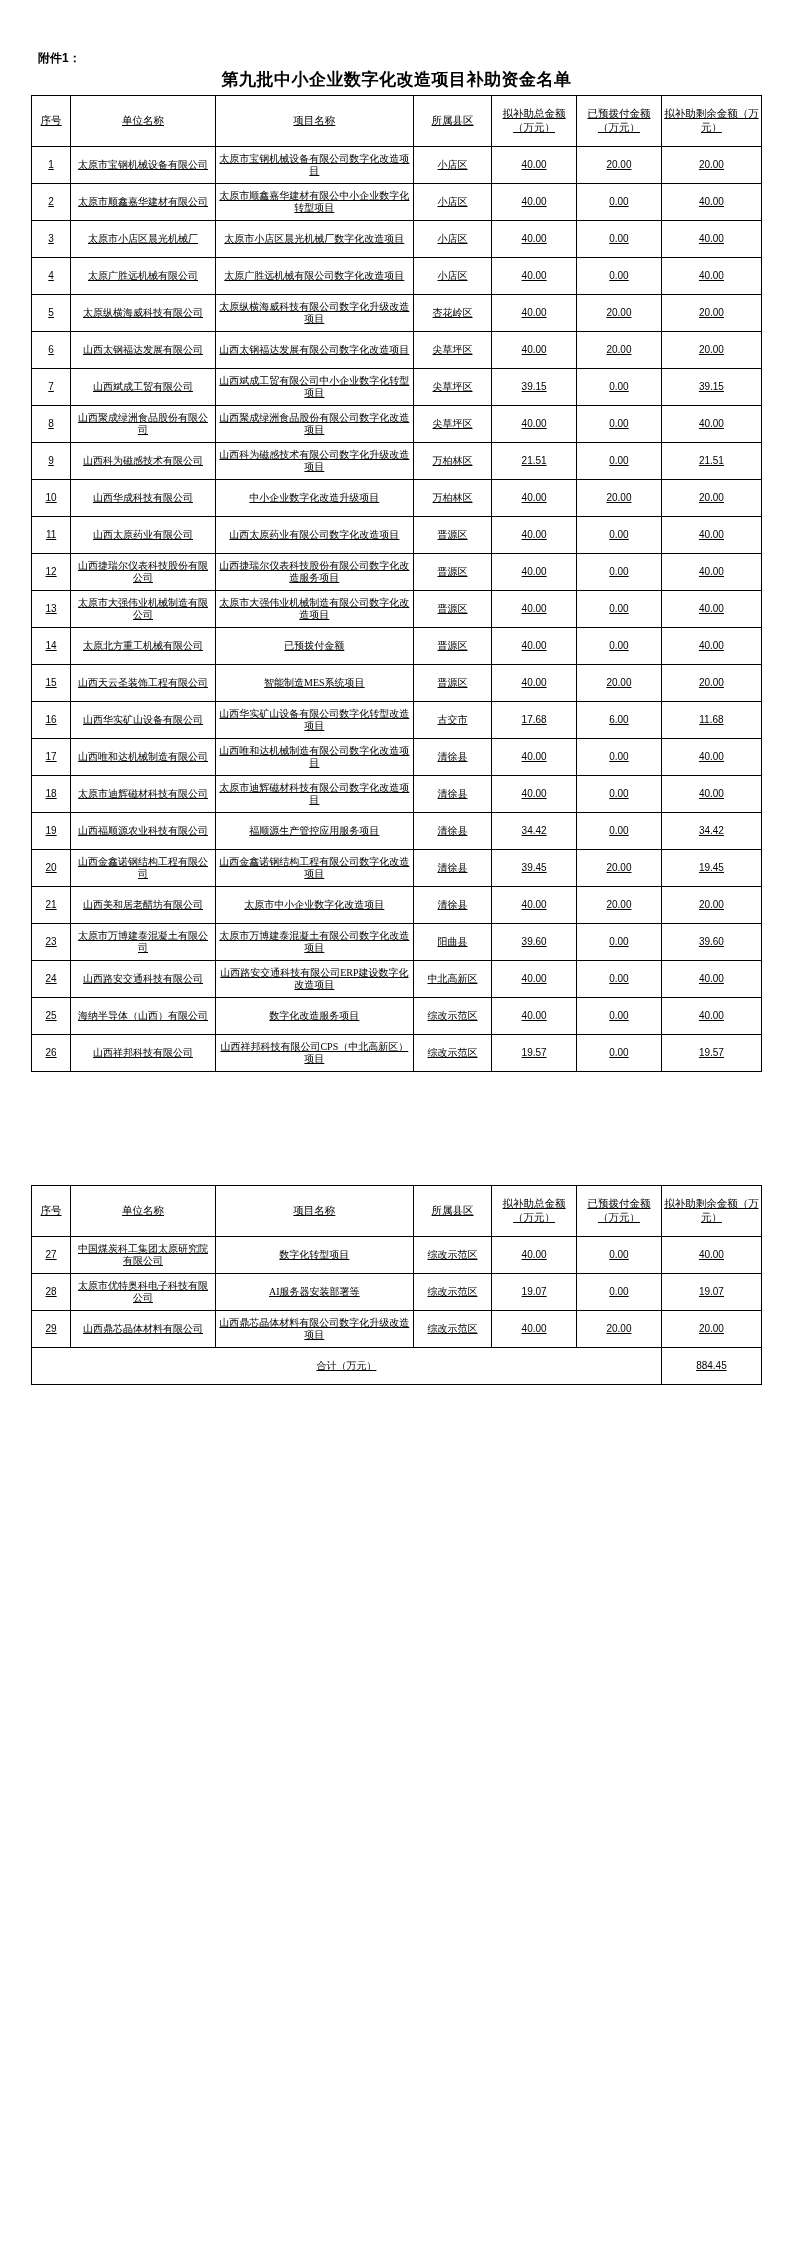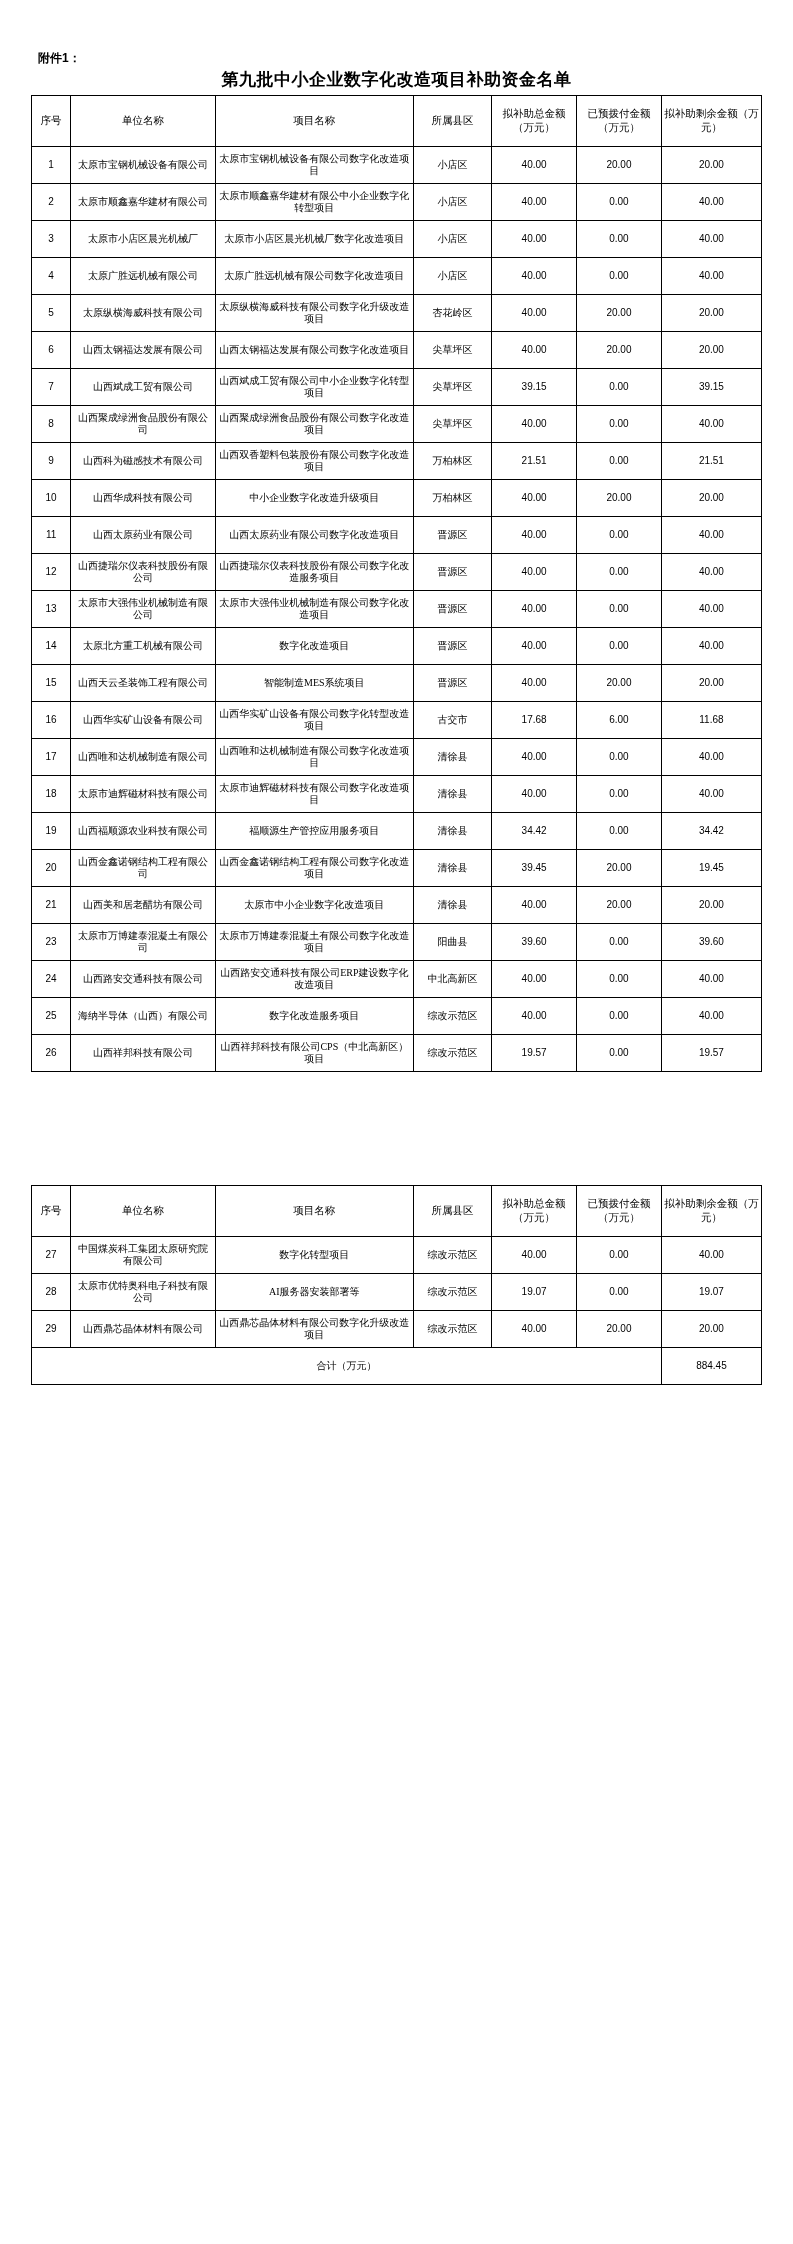--- a/index.html
+++ b/index.html
@@ -43,20 +43,21 @@
     letter-spacing: 0.5px;
   }
   table.listing {
     position: absolute;
     left: 31px;
     width: 731px;
     border-collapse: collapse;
     table-layout: fixed;
     font-size: 10px;
     line-height: 1.25;
+    text-decoration: underline;
   }
   table#table-one { top: 95px; }
   table#table-two { top: 1185px; }
 
   table.listing td, table.listing th {
     border: 1px solid #000000;
     padding: 3px 2px;
     text-align: center;
     vertical-align: middle;
     font-weight: normal;
@@ -183,21 +184,21 @@
           <td>山西聚成绿洲食品股份有限公司</td>
           <td>山西聚成绿洲食品股份有限公司数字化改造项目</td>
           <td>尖草坪区</td>
           <td class="num">40.00</td>
           <td class="num">0.00</td>
           <td class="num">40.00</td>
         </tr>
         <tr class="data-row">
           <td class="seq">9</td>
           <td>山西科为磁感技术有限公司</td>
-          <td>山西双香塑料包装股份有限公司数字化改造项目</td>
+          <td>山西科为磁感技术有限公司数字化升级改造项目</td>
           <td>万柏林区</td>
           <td class="num">21.51</td>
           <td class="num">0.00</td>
           <td class="num">21.51</td>
         </tr>
         <tr class="data-row">
           <td class="seq">10</td>
           <td>山西华成科技有限公司</td>
           <td>中小企业数字化改造升级项目</td>
           <td>万柏林区</td>
@@ -228,21 +229,21 @@
           <td>太原市大强伟业机械制造有限公司</td>
           <td>太原市大强伟业机械制造有限公司数字化改造项目</td>
           <td>晋源区</td>
           <td class="num">40.00</td>
           <td class="num">0.00</td>
           <td class="num">40.00</td>
         </tr>
         <tr class="data-row">
           <td class="seq">14</td>
           <td>太原北方重工机械有限公司</td>
-          <td>数字化改造项目</td>
+          <td>已预拨付金额</td>
           <td>晋源区</td>
           <td class="num">40.00</td>
           <td class="num">0.00</td>
           <td class="num">40.00</td>
         </tr>
         <tr class="data-row">
           <td class="seq">15</td>
           <td>山西天云圣装饰工程有限公司</td>
           <td>智能制造MES系统项目</td>
           <td>晋源区</td>

